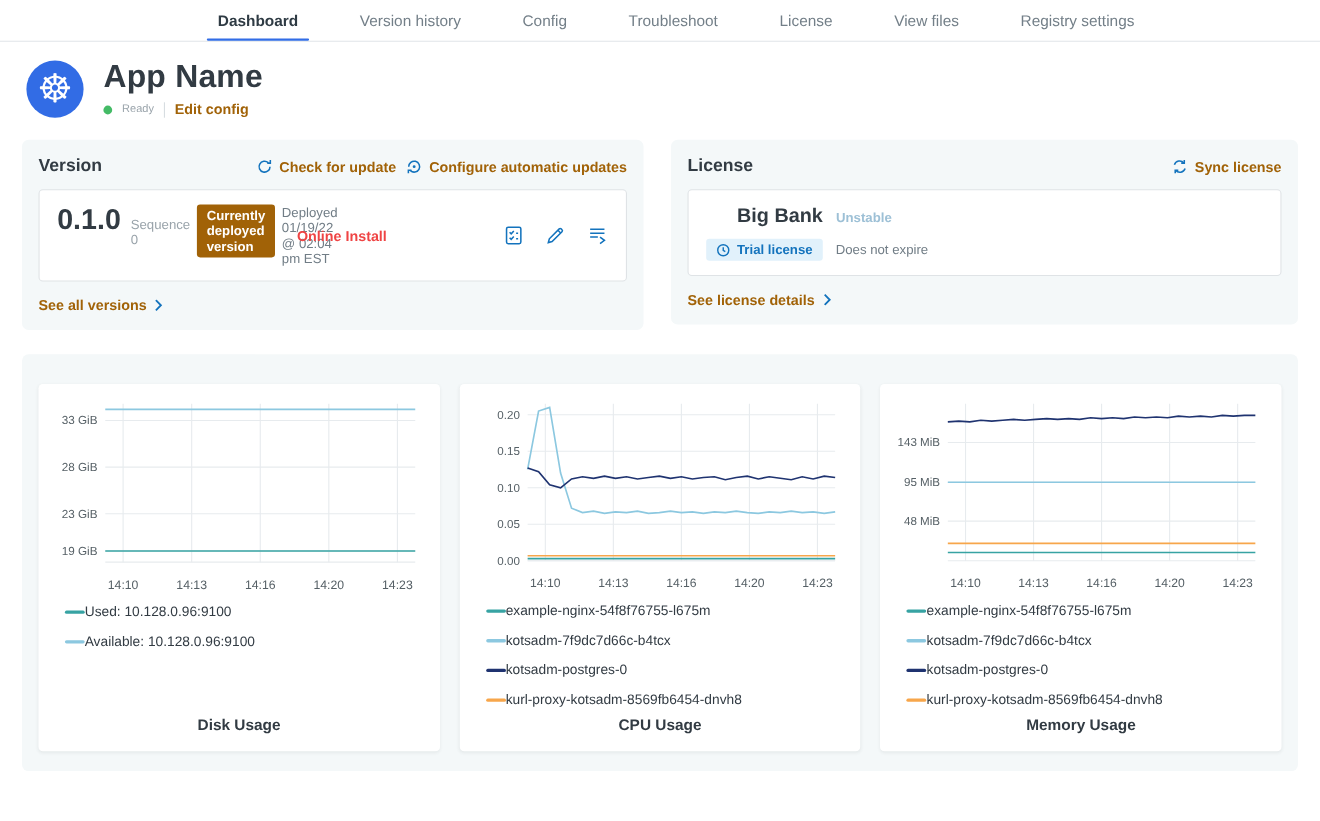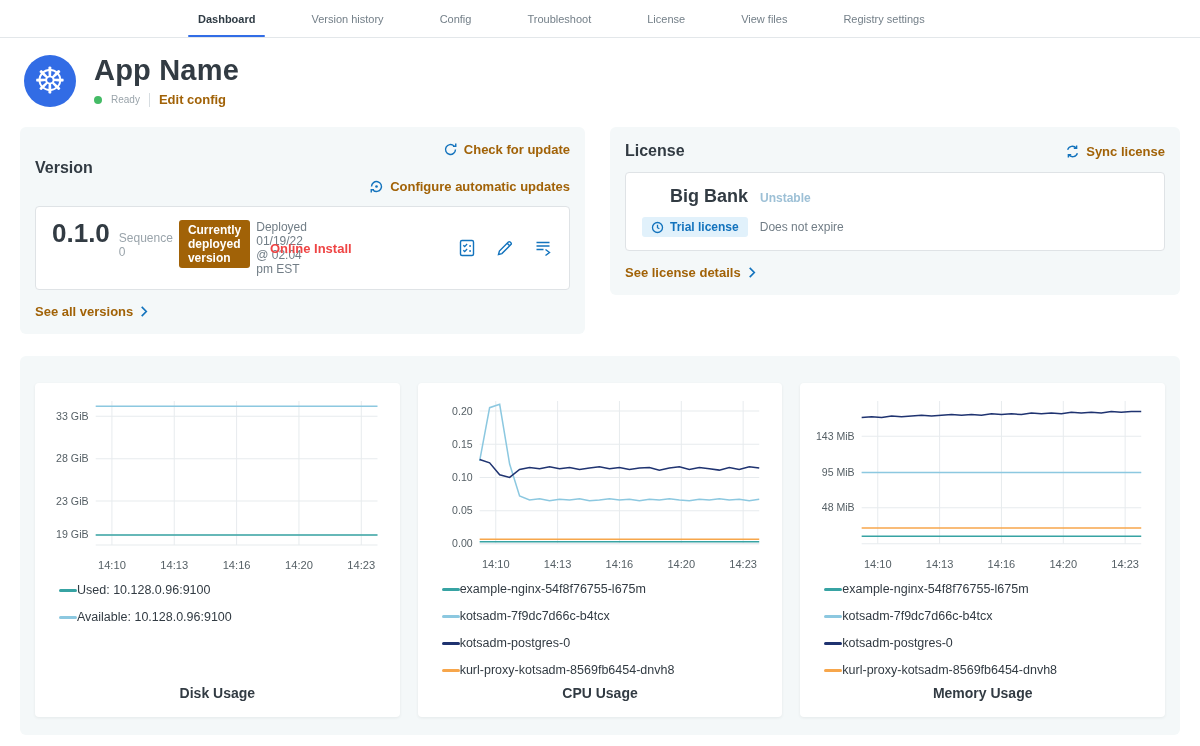--- a/index.html
+++ b/index.html
@@ -17,21 +17,21 @@
     height: 38px;
     border-bottom: 1px solid #e3e7ea;
     display: flex;
     align-items: stretch;
     padding-left: 170px;
   }
   .tab {
     display: flex; align-items: center;
     padding: 16px 28px;
     color: #737f88;
-    font-size: 11px;
+    font-size: 14px;
     position: relative;
     cursor: pointer;
     white-space: nowrap;
   }
   .tab.active { color: #2f3b44; font-weight: 700; }
   .tab.active::after {
     content: ""; position: absolute; left: 18px; right: 18px; bottom: 0;
     height: 2.5px; background: #326de6; border-radius: 2px;
   }
 
@@ -50,21 +50,21 @@
   .vdiv { width: 1px; height: 14px; background: #d7dde1; }
   .link { color: #a16207; font-weight: 700; font-size: 13px; display: inline-flex; align-items: center; gap: 6px; }
 
   
   .cards-row { display: flex; gap: 25px; padding: 0 20px; margin-top: 10px; align-items: flex-start; }
   .card { background: #f4f8f9; border-radius: 6px; padding: 15px; }
   .version-card { width: 565px; flex: 0 0 565px; }
   .license-card { flex: 1; }
   .card-head { display: flex; justify-content: space-between; align-items: center; }
   .card-head h2 { font-size: 16px; font-weight: 700; color: #323b43; }
-  .head-links { display: flex; gap: 22px; align-items: flex-end; flex-direction: column; }
+  .head-links { display: flex; gap: 9px; align-items: flex-end; }
   .inner-box {
     background: #fff; border: 1px solid #dfe3e6; border-radius: 4px;
     padding: 13px 16px; margin-top: 12px;
     display: flex; align-items: center;
   }
   .ver-left { display: flex; flex-direction: row; gap: 6px; width: 218px; }
   .ver-row { display: flex; align-items: baseline; gap: 9px; }
   .ver-num { font-size: 26px; font-weight: 700; line-height: 1.05; }
   .seq { font-size: 12px; color: #9aa4ab; }
   .badge-green {

